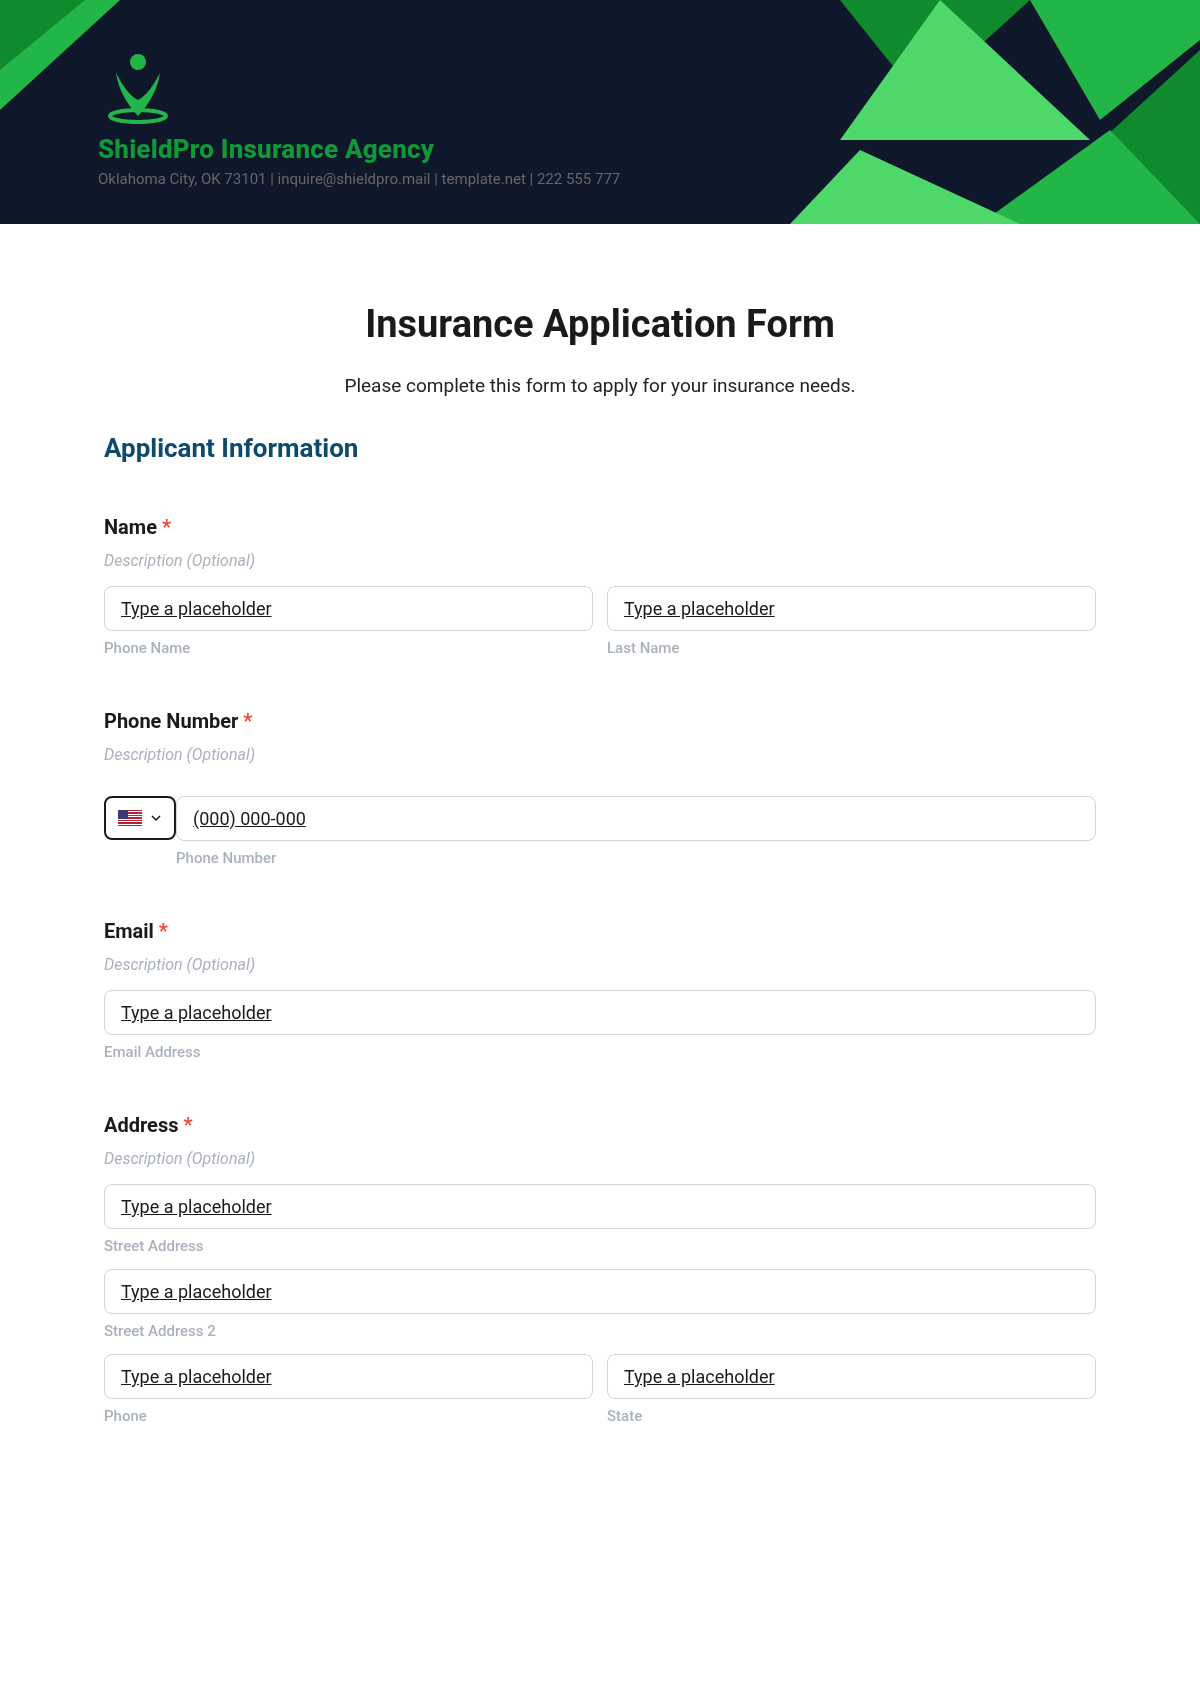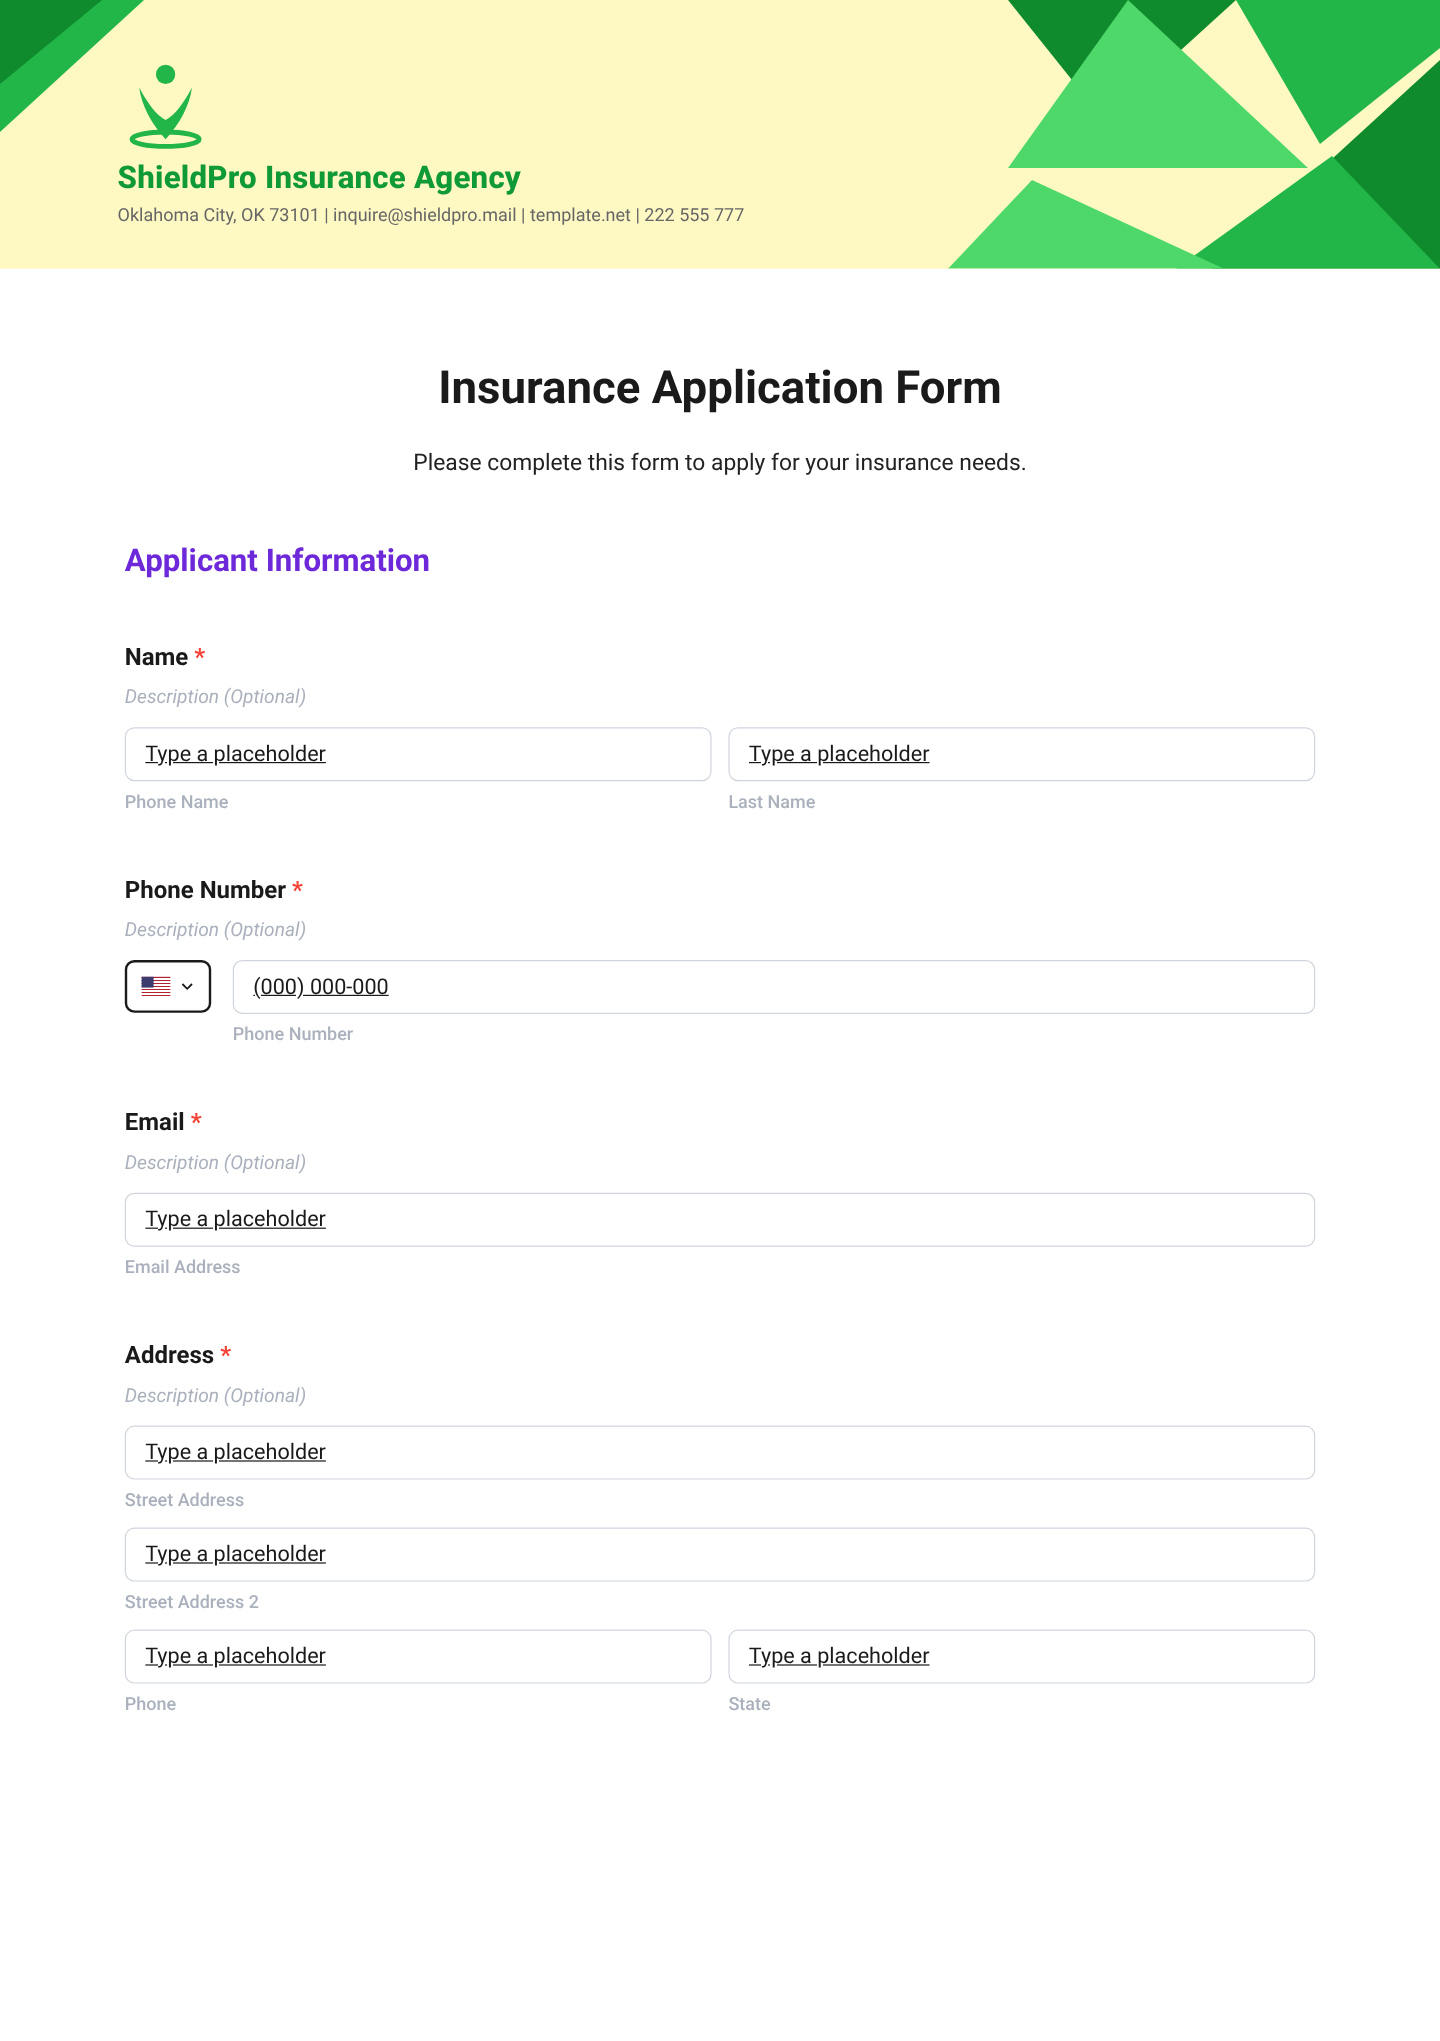--- a/index.html
+++ b/index.html
@@ -1,36 +1,36 @@
 <!DOCTYPE html>
 <html><head>
 <meta charset="utf-8">
 <style>
 * { margin: 0; padding: 0; box-sizing: border-box; }
 body { font-family: -apple-system, BlinkMacSystemFont, 'Segoe UI', Roboto, Arial, sans-serif; background: #fff; width: 1200px; color: #1a1a1a; }
-.header { background: #fef9c3; height: 224px; position: relative; overflow: hidden; }
+.header { background: #0f172a; height: 224px; position: relative; overflow: hidden; }
 .header-content { position: relative; z-index: 2; padding: 48px 0 0 98px; }
 .logo-mark { width: 80px; height: 80px; display: flex; align-items: center; justify-content: center; }
 .company-name { font-size: 26px; font-weight: 800; color: #0f9937; margin-top: 6px; letter-spacing: 0.2px; }
 .company-info { color: #666; font-size: 15px; margin-top: 6px; }
 .tri { position: absolute; }
 .main { padding: 0 104px; }
 .page-title { font-size: 38px; font-weight: 700; text-align: center; margin-top: 78px; color: #1a1a1a; }
 .page-subtitle { text-align: center; font-size: 19px; color: #222; margin-top: 28px; }
-.section-title { font-size: 26px; font-weight: 700; margin-top: 56px; color: #6d28d9; }
+.section-title { font-size: 26px; font-weight: 700; margin-top: 36px; color: #0c4a6e; }
 .field-group { margin-top: 52px; }
 .field-label { font-size: 20px; font-weight: 700; color: #1a1a1a; }
 .required { color: #f44336; font-weight: 700; }
 .field-desc { color: #aab1bd; font-size: 16px; margin-top: 12px; font-style: italic; }
 .row { display: flex; gap: 14px; margin-top: 16px; }
 .col { flex: 1; }
 .input { width: 100%; border: 1px solid #d0d5dd; border-radius: 8px; padding: 11px 16px; font-size: 18px; font-family: inherit; color: #1a1a1a; text-decoration: underline; }
 .input::placeholder { color: #1a1a1a; }
 .sublabel { color: #aab1bd; font-size: 15px; margin-top: 8px; font-weight: 500; }
-.phone-row { display: flex; gap: 18px; margin-top: 16px; align-items: flex-start; }
+.phone-row { display: flex; margin-top: 32px; align-items: flex-start; }
 .country-sel { border: 2px solid #1a1a1a; border-radius: 8px; padding: 10px 12px; display: flex; align-items: center; gap: 8px; height: 44px; cursor: pointer; }
 .flag { width: 24px; height: 16px; background: linear-gradient(to bottom, #b22234 0%, #b22234 7.7%, #fff 7.7%, #fff 15.4%, #b22234 15.4%, #b22234 23.1%, #fff 23.1%, #fff 30.8%, #b22234 30.8%, #b22234 38.5%, #fff 38.5%, #fff 46.2%, #b22234 46.2%, #b22234 53.8%, #fff 53.8%, #fff 61.5%, #b22234 61.5%, #b22234 69.2%, #fff 69.2%, #fff 76.9%, #b22234 76.9%, #b22234 84.6%, #fff 84.6%, #fff 92.3%, #b22234 92.3%, #b22234 100%); position: relative; }
 .flag::before { content: ''; position: absolute; top: 0; left: 0; width: 40%; height: 53.8%; background: #3c3b6e; }
 .chevron { width: 12px; height: 12px; }
 .phone-input-wrap { flex: 1; }
 .addr-spacer { margin-top: 14px; }
 </style>
 </head>
 <body>
 

